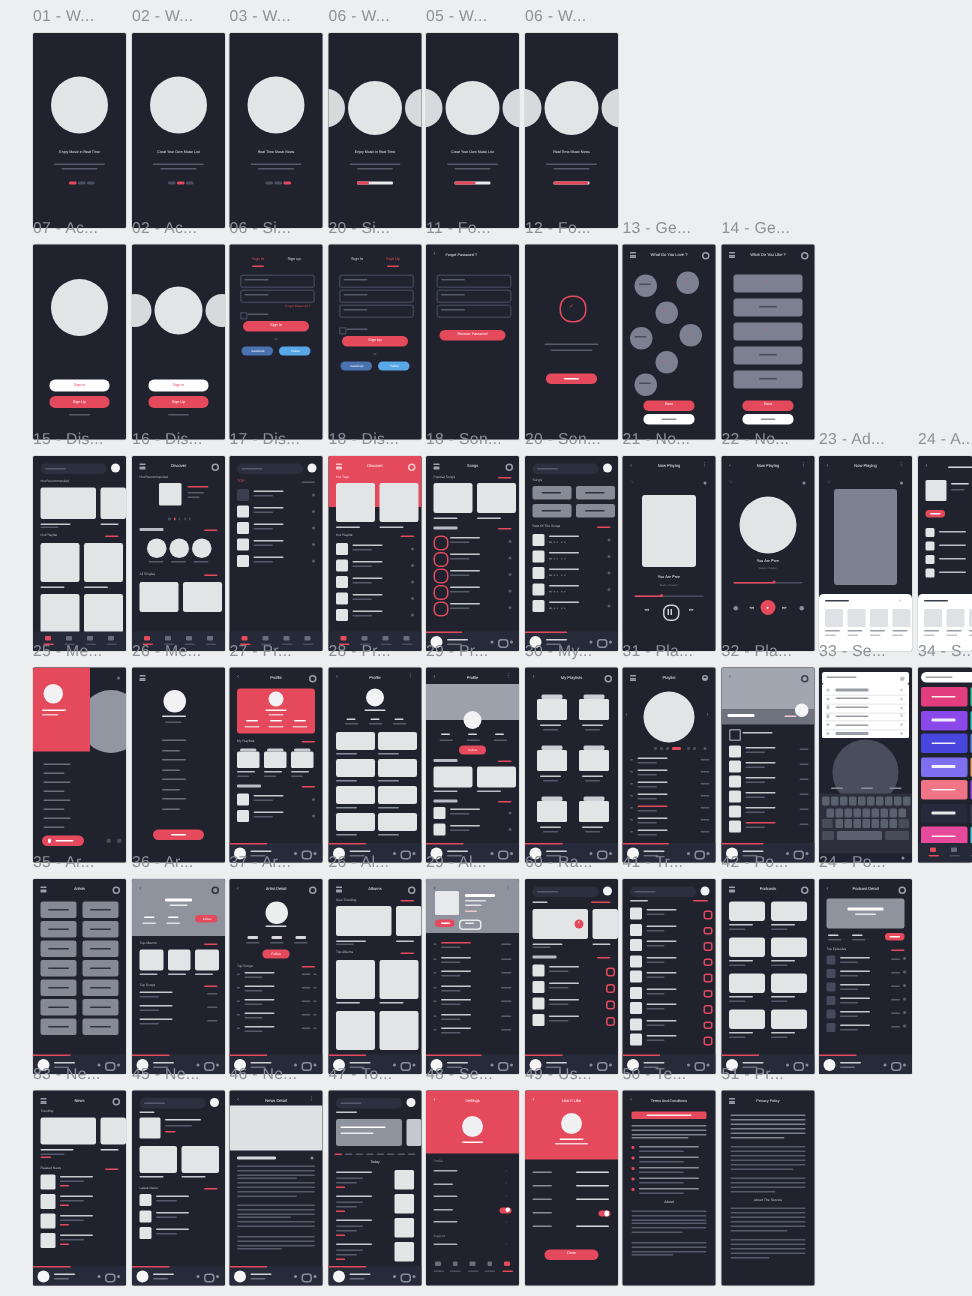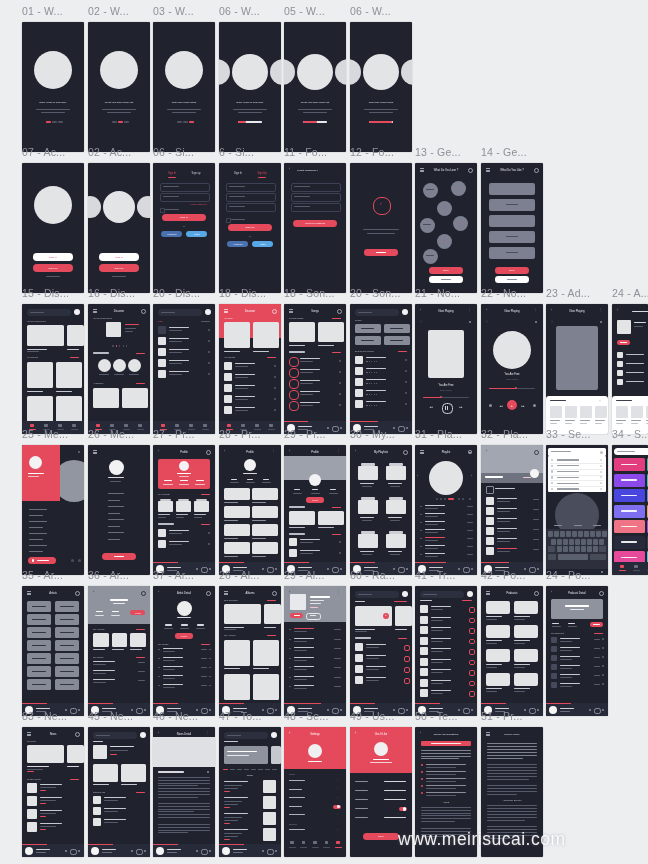--- a/index.html
+++ b/index.html
@@ -117,21 +117,21 @@
         <div style="position: absolute; top: 2.25px; font-size: 5px; line-height: 5px; color: rgb(255, 255, 255); white-space: nowrap; text-align: center; width: 88px; transform: scale(0.5); left: -22px; transform-origin: 50% 0px;">Sign In</div>
       </div>
       <div style="position: absolute; top: 62px; font-size: 4.6px; line-height: 4.6px; color: rgb(138, 142, 153); white-space: nowrap; text-align: center; width: 20px; transform: scale(0.5); left: 21px; transform-origin: 50% 0px;">or</div>
       <div style="position: absolute; left: 8px; top: 68px; width: 21px; height: 6px; background: rgb(74, 114, 176); border-radius: 3px;">
         <div style="position: absolute; top: 2px; font-size: 4px; line-height: 4px; color: rgb(255, 255, 255); white-space: nowrap; text-align: center; width: 42px; transform: scale(0.5); left: -10.5px; transform-origin: 50% 0px;">Facebook</div>
       </div>
       <div style="position: absolute; left: 33px; top: 68px; width: 21px; height: 6px; background: rgb(88, 168, 232); border-radius: 3px;">
         <div style="position: absolute; top: 2px; font-size: 4px; line-height: 4px; color: rgb(255, 255, 255); white-space: nowrap; text-align: center; width: 42px; transform: scale(0.5); left: -10.5px; transform-origin: 50% 0px;">Twitter</div>
       </div>
     </div>
-    <div class="ab-label" style="left: 219px; top: 146px; width: 66px;">6 - Si...</div>
+    <div class="ab-label" style="left: 219px; top: 146px; width: 66px;">20 - Si...</div>
     <div class="artboard" style="left: 219px; top: 163px; width: 62px; height: 130px;">
       <div style="position: absolute; top: 9px; font-size: 5.2px; line-height: 5.2px; color: rgb(214, 216, 222); white-space: nowrap; text-align: center; width: 36px; transform: scale(0.5); left: 1px; transform-origin: 50% 0px;">Sign In</div>
       <div style="position: absolute; top: 9px; font-size: 5.2px; line-height: 5.2px; color: rgb(228, 73, 92); white-space: nowrap; text-align: center; width: 36px; transform: scale(0.5); left: 25px; transform-origin: 50% 0px;">Sign Up</div>
       <div style="position: absolute; left: 39px; top: 13.8px; width: 8px; height: 0.9px; background: rgb(228, 73, 92); border-radius: 0.45px;"></div>
       <div style="position: absolute; left: 7px; top: 20px; width: 48px; height: 7px; background: transparent; border-radius: 2px; border: 0.5px solid rgb(60, 65, 83);"></div>
       <div style="position: absolute; left: 10px; top: 23px; width: 16px; height: 1px; background: rgb(86, 91, 107); border-radius: 0.5px;"></div>
       <div style="position: absolute; left: 7px; top: 30px; width: 48px; height: 7px; background: transparent; border-radius: 2px; border: 0.5px solid rgb(60, 65, 83);"></div>
       <div style="position: absolute; left: 10px; top: 33px; width: 16px; height: 1px; background: rgb(86, 91, 107); border-radius: 0.5px;"></div>
       <div style="position: absolute; left: 7px; top: 40px; width: 48px; height: 7px; background: transparent; border-radius: 2px; border: 0.5px solid rgb(60, 65, 83);"></div>
       <div style="position: absolute; left: 10px; top: 43px; width: 16px; height: 1px; background: rgb(86, 91, 107); border-radius: 0.5px;"></div>
@@ -285,21 +285,21 @@
       <div style="position: absolute; left: 0px; top: 117px; width: 62px; height: 13px; background: rgb(38, 41, 56); border-radius: 0px;"></div>
       <div style="position: absolute; left: 8.4px; top: 119.5px; width: 3.2px; height: 3.2px; background: rgb(228, 73, 92); border-radius: 0.7px;"></div>
       <div style="position: absolute; left: 6.5px; top: 124.8px; width: 7px; height: 1px; background: rgb(228, 73, 92); border-radius: 0.5px;"></div>
       <div style="position: absolute; left: 22.4px; top: 119.5px; width: 3.2px; height: 3.2px; background: rgb(106, 110, 124); border-radius: 0.7px;"></div>
       <div style="position: absolute; left: 20.5px; top: 124.8px; width: 7px; height: 1px; background: rgb(74, 79, 96); border-radius: 0.5px;"></div>
       <div style="position: absolute; left: 36.4px; top: 119.5px; width: 3.2px; height: 3.2px; background: rgb(106, 110, 124); border-radius: 0.7px;"></div>
       <div style="position: absolute; left: 34.5px; top: 124.8px; width: 7px; height: 1px; background: rgb(74, 79, 96); border-radius: 0.5px;"></div>
       <div style="position: absolute; left: 50.4px; top: 119.5px; width: 3.2px; height: 3.2px; background: rgb(106, 110, 124); border-radius: 0.7px;"></div>
       <div style="position: absolute; left: 48.5px; top: 124.8px; width: 7px; height: 1px; background: rgb(74, 79, 96); border-radius: 0.5px;"></div>
     </div>
-    <div class="ab-label" style="left: 153px; top: 287px; width: 66px;">20 - Dis...</div>
+    <div class="ab-label" style="left: 153px; top: 287px; width: 66px;">17 - Dis...</div>
     <div class="artboard" style="left: 153px; top: 304px; width: 62px; height: 130px;">
       <div style="position: absolute; left: 5px; top: 5px; width: 44px; height: 6.5px; background: rgb(44, 47, 61); border-radius: 3.2px;"></div>
       <div style="position: absolute; left: 8px; top: 7.7px; width: 14px; height: 1px; background: rgb(86, 91, 107); border-radius: 0.5px;"></div>
       <div style="position: absolute; left: 51.75px; top: 4.95px; width: 6.5px; height: 6.5px; background: rgb(242, 242, 244); border-radius: 3.25px;"></div>
       <div style="position: absolute; top: 15.5px; font-size: 5px; line-height: 5px; color: rgb(228, 73, 92); white-space: nowrap; text-align: left; width: 24px; transform: scale(0.5); left: 5px; transform-origin: 0px 0px;">TOP</div>
       <div style="position: absolute; left: 48px; top: 16.5px; width: 9px; height: 1px; background: rgb(86, 91, 107); border-radius: 0.5px;"></div>
       <div style="position: absolute; left: 5px; top: 22px; width: 8px; height: 8px; background: rgb(58, 62, 78); border-radius: 1px;"></div>
       <div style="position: absolute; left: 16px; top: 23px; width: 20px; height: 1.3px; background: rgb(198, 200, 207); border-radius: 0.65px;"></div>
       <div style="position: absolute; left: 16px; top: 26.2px; width: 13px; height: 0.9px; background: rgb(86, 91, 107); border-radius: 0.45px;"></div>
       <div style="position: absolute; left: 54.8px; top: 24.8px; width: 2.4px; height: 2.4px; background: rgb(86, 91, 107); border-radius: 1.2px;"></div>
@@ -1675,14 +1675,13 @@
       <div style="position: absolute; left: 6px; top: 84px; width: 50px; height: 1px; background: rgb(86, 91, 107); border-radius: 0.5px;"></div>
       <div style="position: absolute; left: 6px; top: 87px; width: 50px; height: 1px; background: rgb(86, 91, 107); border-radius: 0.5px;"></div>
       <div style="position: absolute; left: 6px; top: 90px; width: 50px; height: 1px; background: rgb(86, 91, 107); border-radius: 0.5px;"></div>
       <div style="position: absolute; left: 6px; top: 93px; width: 38px; height: 1px; background: rgb(86, 91, 107); border-radius: 0.5px;"></div>
       <div style="position: absolute; left: 6px; top: 99px; width: 50px; height: 1px; background: rgb(86, 91, 107); border-radius: 0.5px;"></div>
       <div style="position: absolute; left: 6px; top: 102px; width: 50px; height: 1px; background: rgb(86, 91, 107); border-radius: 0.5px;"></div>
       <div style="position: absolute; left: 6px; top: 105px; width: 50px; height: 1px; background: rgb(86, 91, 107); border-radius: 0.5px;"></div>
       <div style="position: absolute; left: 6px; top: 108px; width: 50px; height: 1px; background: rgb(86, 91, 107); border-radius: 0.5px;"></div>
       <div style="position: absolute; left: 6px; top: 111px; width: 26px; height: 1px; background: rgb(86, 91, 107); border-radius: 0.5px;"></div>
     </div>
-    <div id="watermark">www.meirisucai.com</div>
   </div>
 
 </body></html>

